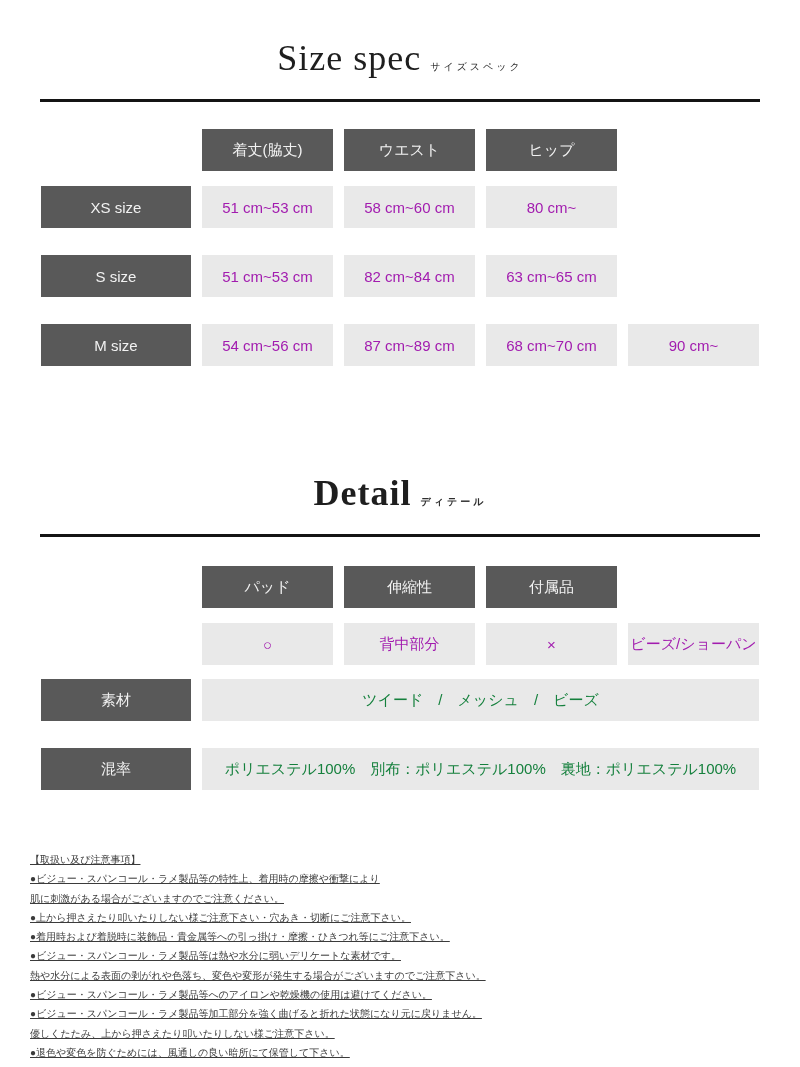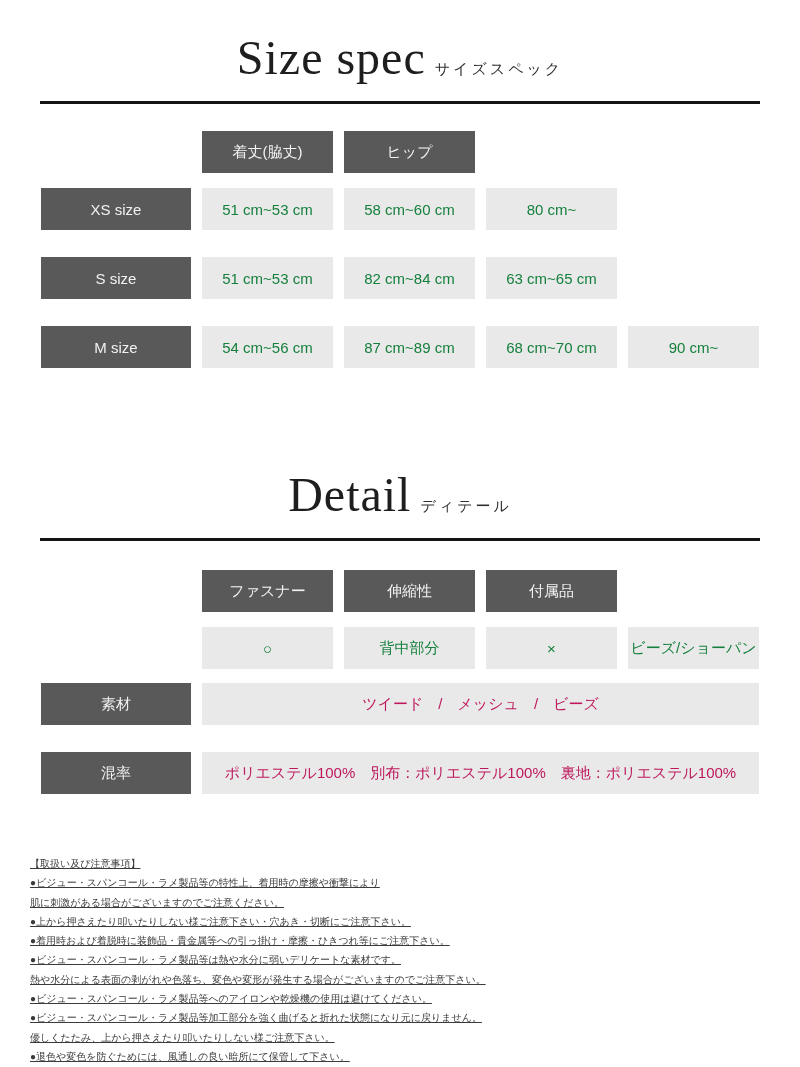--- a/index.html
+++ b/index.html
@@ -14,27 +14,27 @@
     overflow: hidden;
   }
   .section-title {
     text-align: center;
     padding-top: 36px;
     line-height: 44px;
     white-space: nowrap;
   }
   .section-title .en {
     font-family: "Liberation Serif", "DejaVu Serif", serif;
-    font-size: 48px;
+    font-size: 36px;
     color: #1e1e1e;
     letter-spacing: 1px;
     text-align: center;
   }
   .section-title .ja {
-    font-size: 15px;
+    font-size: 10px;
     color: #2e2e2e;
     margin-left: 9px;
     letter-spacing: 3px;
   }
   .divider {
     width: 720px;
     height: 3px;
     background: #141414;
     margin: 10px auto 0 auto;
   }
@@ -71,32 +71,32 @@
   .head-cell {
     width: 131px;
     flex: 0 0 131px;
     background: #595959;
     color: #f2f2f2;
   }
   .val-cell {
     width: 131px;
     flex: 0 0 131px;
     background: #e9e9e9;
-    color: #15803d;
+    color: #a21caf;
     white-space: nowrap;
   }
   .wide-cell {
     width: 557px;
     flex: 0 0 557px;
     background: #e9e9e9;
-    color: #be185d;
+    color: #15803d;
     white-space: nowrap;
   }
   .val-cell.lighter { color: #9a9a9a; }
-  .detail-title { padding-top: 78px; }
+  .detail-title { padding-top: 78px; font-weight: bold; }
   .detail-table { margin: 29px 0 0 41px; }
   .trow.vals { margin-bottom: 14px; }
   .notes {
     margin: 60px 0 0 30px;
     width: 750px;
     font-size: 10px;
     line-height: 19.3px;
     color: #3b3b3b;
     text-decoration: underline;
   }
@@ -108,20 +108,21 @@
 <div>
   <div class="section-title">
     <span class="en">Size spec</span><span class="ja">サイズスペック</span>
   </div>
   <div class="divider"></div>
 
   <div class="spec-table">
     <div class="trow head">
       <div class="spacer"></div>
       <div class="cell head-cell">着丈(脇丈)</div>
+      <div class="cell head-cell">ウエスト</div>
       <div class="cell head-cell">ヒップ</div>
     </div>
     <div class="trow">
       <div class="cell label-cell">XS size</div>
       <div class="cell val-cell">51 cm~53 cm</div>
       <div class="cell val-cell">58 cm~60 cm</div>
       <div class="cell val-cell">80 cm~</div>
     </div>
     <div class="trow">
       <div class="cell label-cell">S size</div>
@@ -141,21 +142,21 @@
 
 <div>
   <div class="section-title detail-title">
     <span class="en">Detail</span><span class="ja">ディテール</span>
   </div>
   <div class="divider"></div>
 
   <div class="detail-table">
     <div class="trow head">
       <div class="spacer"></div>
-      <div class="cell head-cell">ファスナー</div>
+      <div class="cell head-cell">パッド</div>
       <div class="cell head-cell">伸縮性</div>
       <div class="cell head-cell">付属品</div>
     </div>
     <div class="trow vals">
       <div class="spacer"></div>
       <div class="cell val-cell">○</div>
       <div class="cell val-cell">背中部分</div>
       <div class="cell val-cell">×</div>
       <div class="cell val-cell">ビーズ/ショーパン</div>
     </div>

